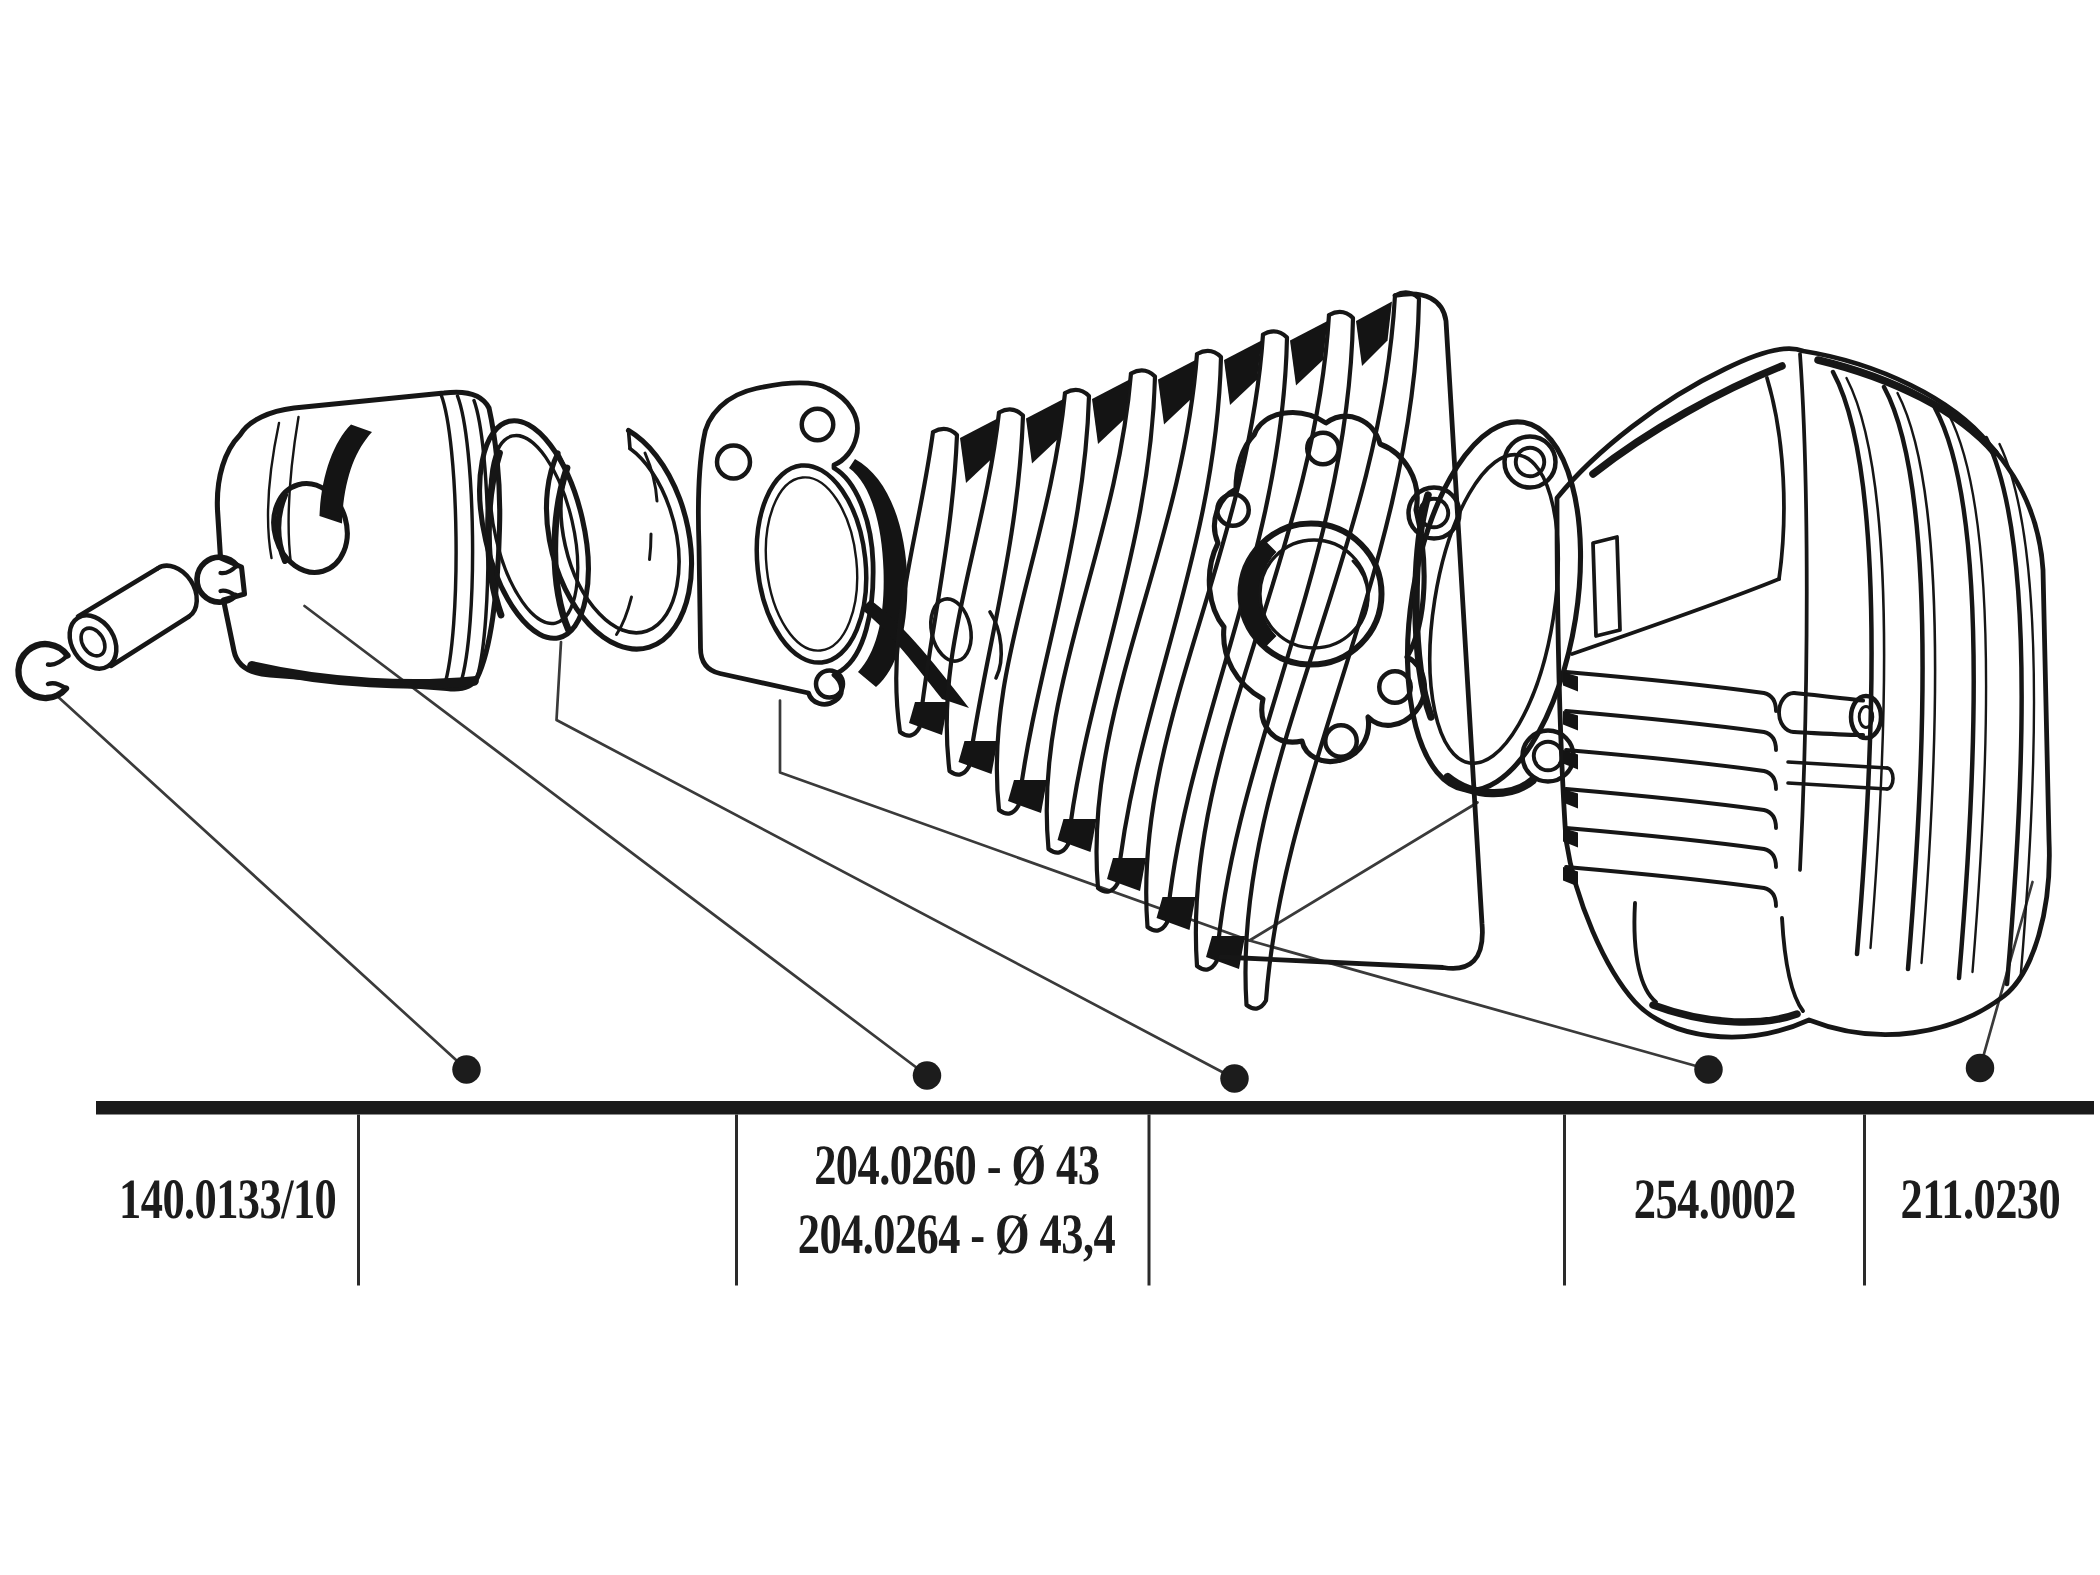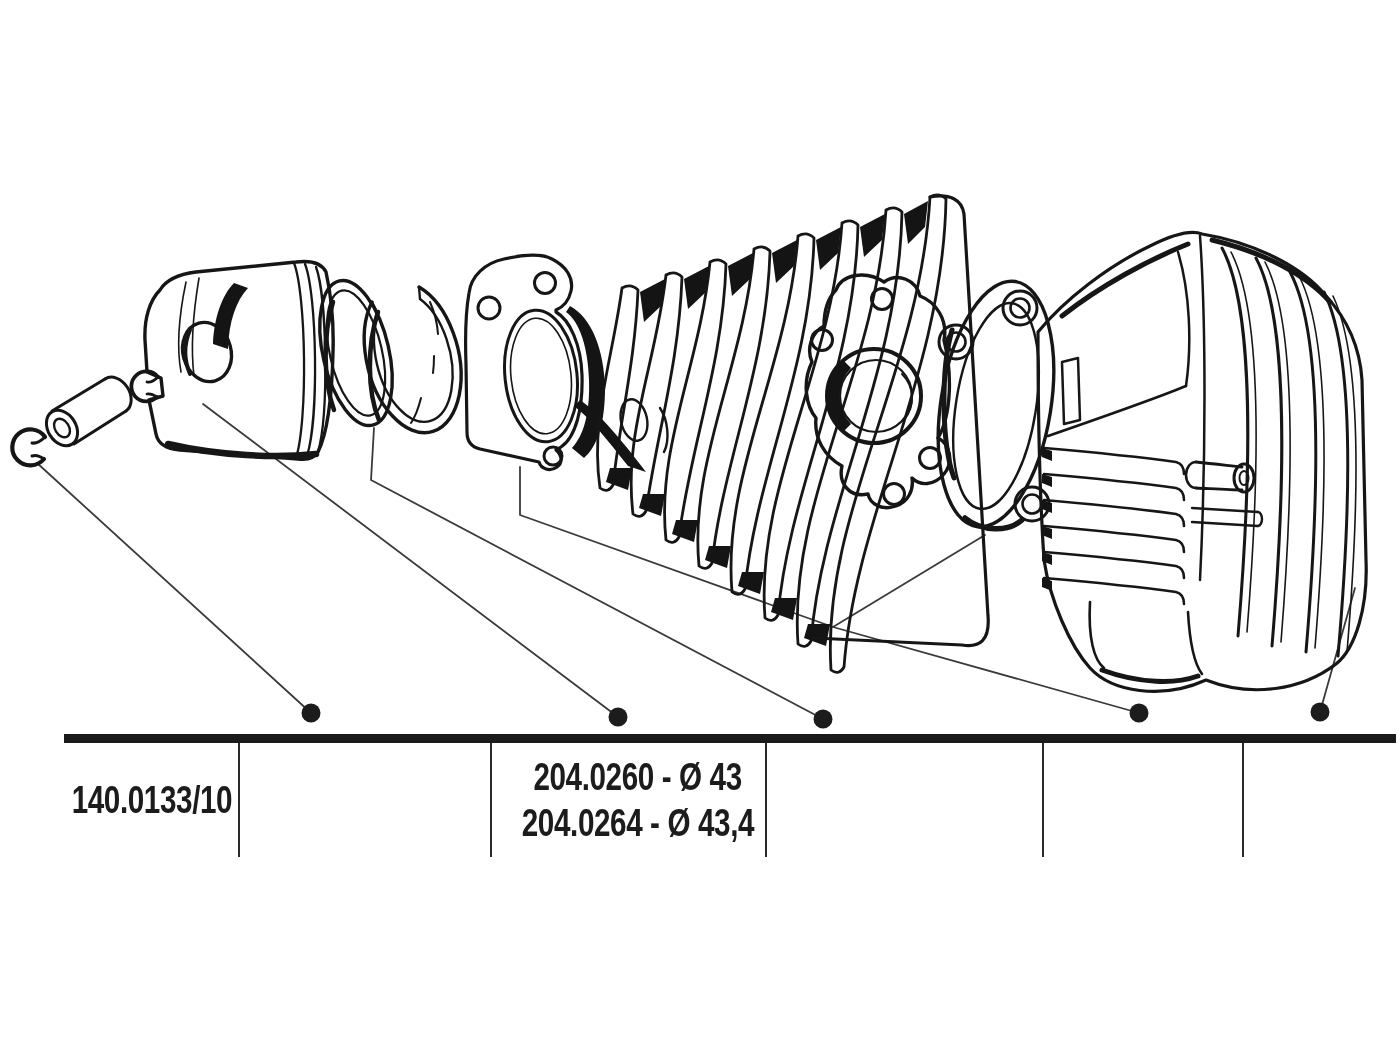--- a/index.html
+++ b/index.html
@@ -1,17 +1,17 @@
 <!DOCTYPE html>
 <html><head>
 <meta charset="utf-8">
 <style>
   html,body{margin:0;padding:0;background:#fff;}
   #stage{position:relative;width:1400px;height:1050px;background:#ffffff;overflow:hidden;
-         font-family:Liberation Sans, sans-serif;}
+         font-family:Liberation Serif, serif;}
   #drawing{position:absolute;left:0;top:0;}
   .rule-thick{position:absolute;left:64px;top:734px;width:1332px;height:9px;background:#1a1a1a;}
   .sep{position:absolute;top:743px;height:114px;width:2px;background:#2a2a2a;}
   .tbl-cell{position:absolute;top:743px;height:114px;display:flex;flex-direction:column;
             align-items:center;justify-content:center;gap:6px;color:#1c1c1c;}
   .pn{display:block;font-size:38px;font-weight:600;letter-spacing:-0.5px;white-space:nowrap;
       transform:scaleX(0.78);line-height:40px;}
 </style>
 </head>
 <body>
@@ -234,14 +234,20 @@
   <div class="sep" style="left:1042px"></div>
   <div class="sep" style="left:1242px"></div>
 
   <div class="tbl-cell" style="left:65px;width:173px">
     <span class="pn">140.0133/10</span>
   </div>
   <div class="tbl-cell" style="left:492px;width:291px">
     <span class="pn">204.0260 - Ø 43</span>
     <span class="pn">204.0264 - Ø 43,4</span>
   </div>
+  <div class="tbl-cell" style="left:1044px;width:198px">
+    <span class="pn">254.0002</span>
+  </div>
+  <div class="tbl-cell" style="left:1244px;width:152px">
+    <span class="pn">211.0230</span>
+  </div>
 
 </div>
 
 </body></html>

